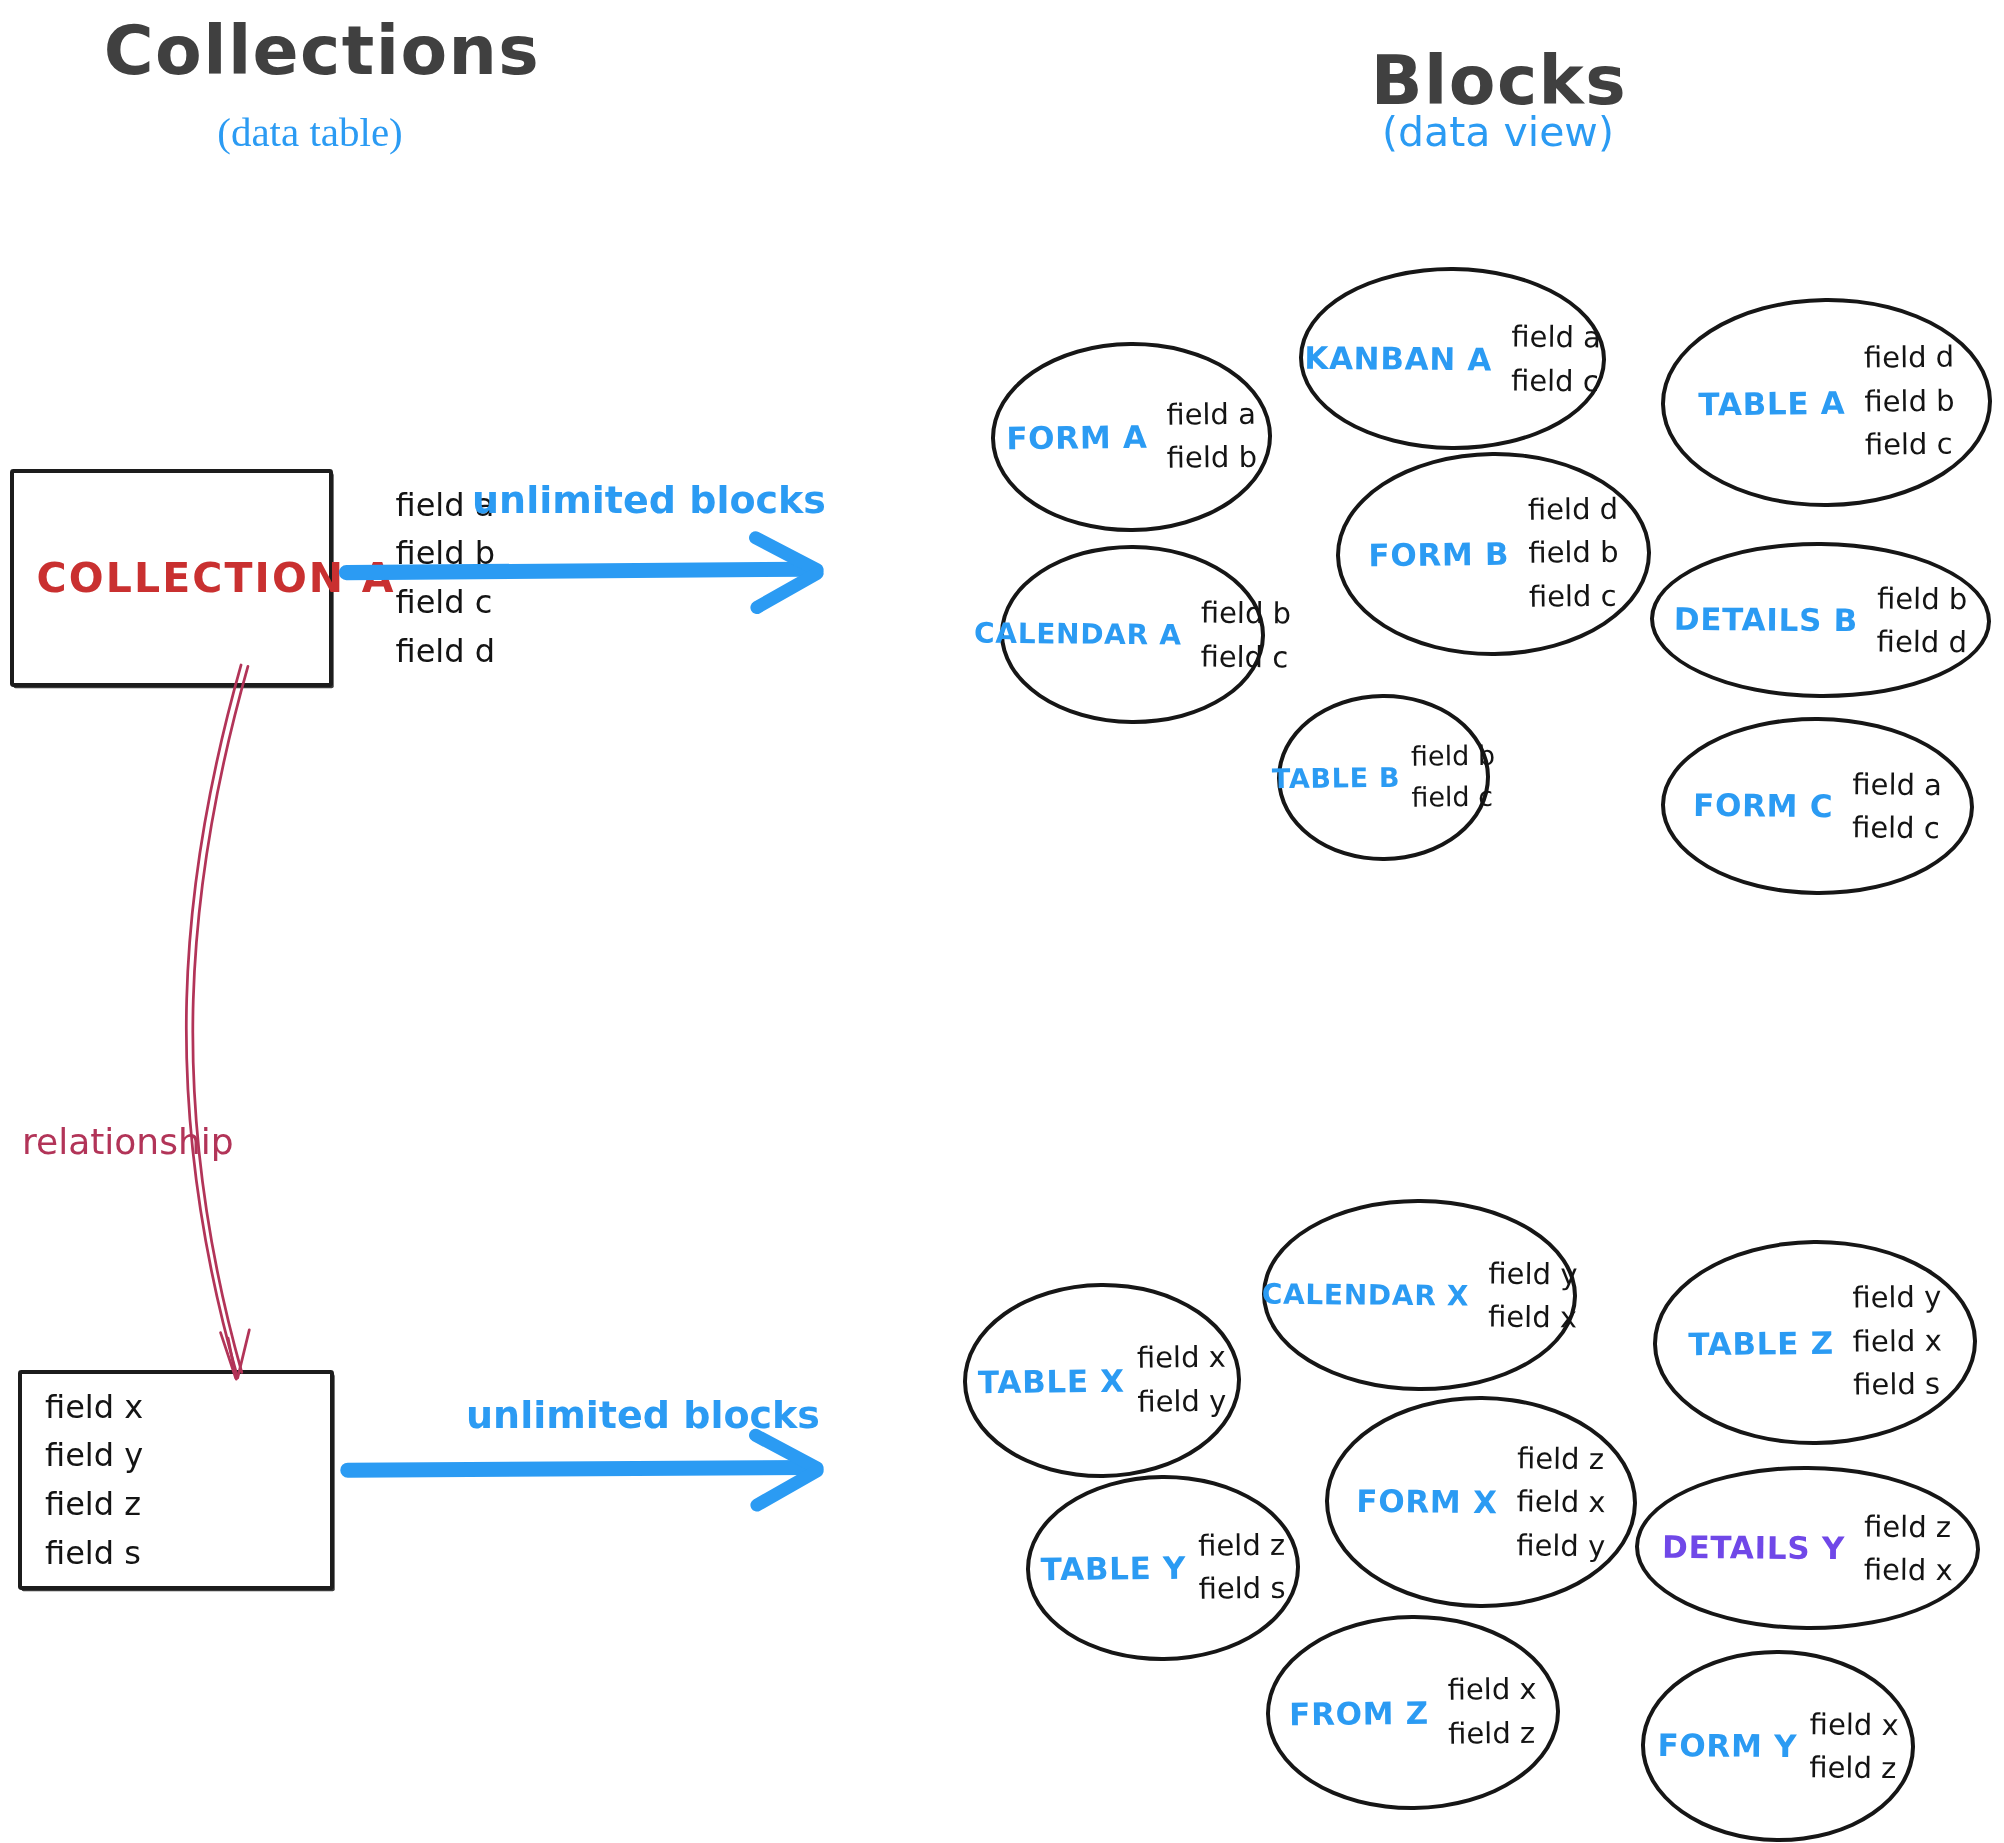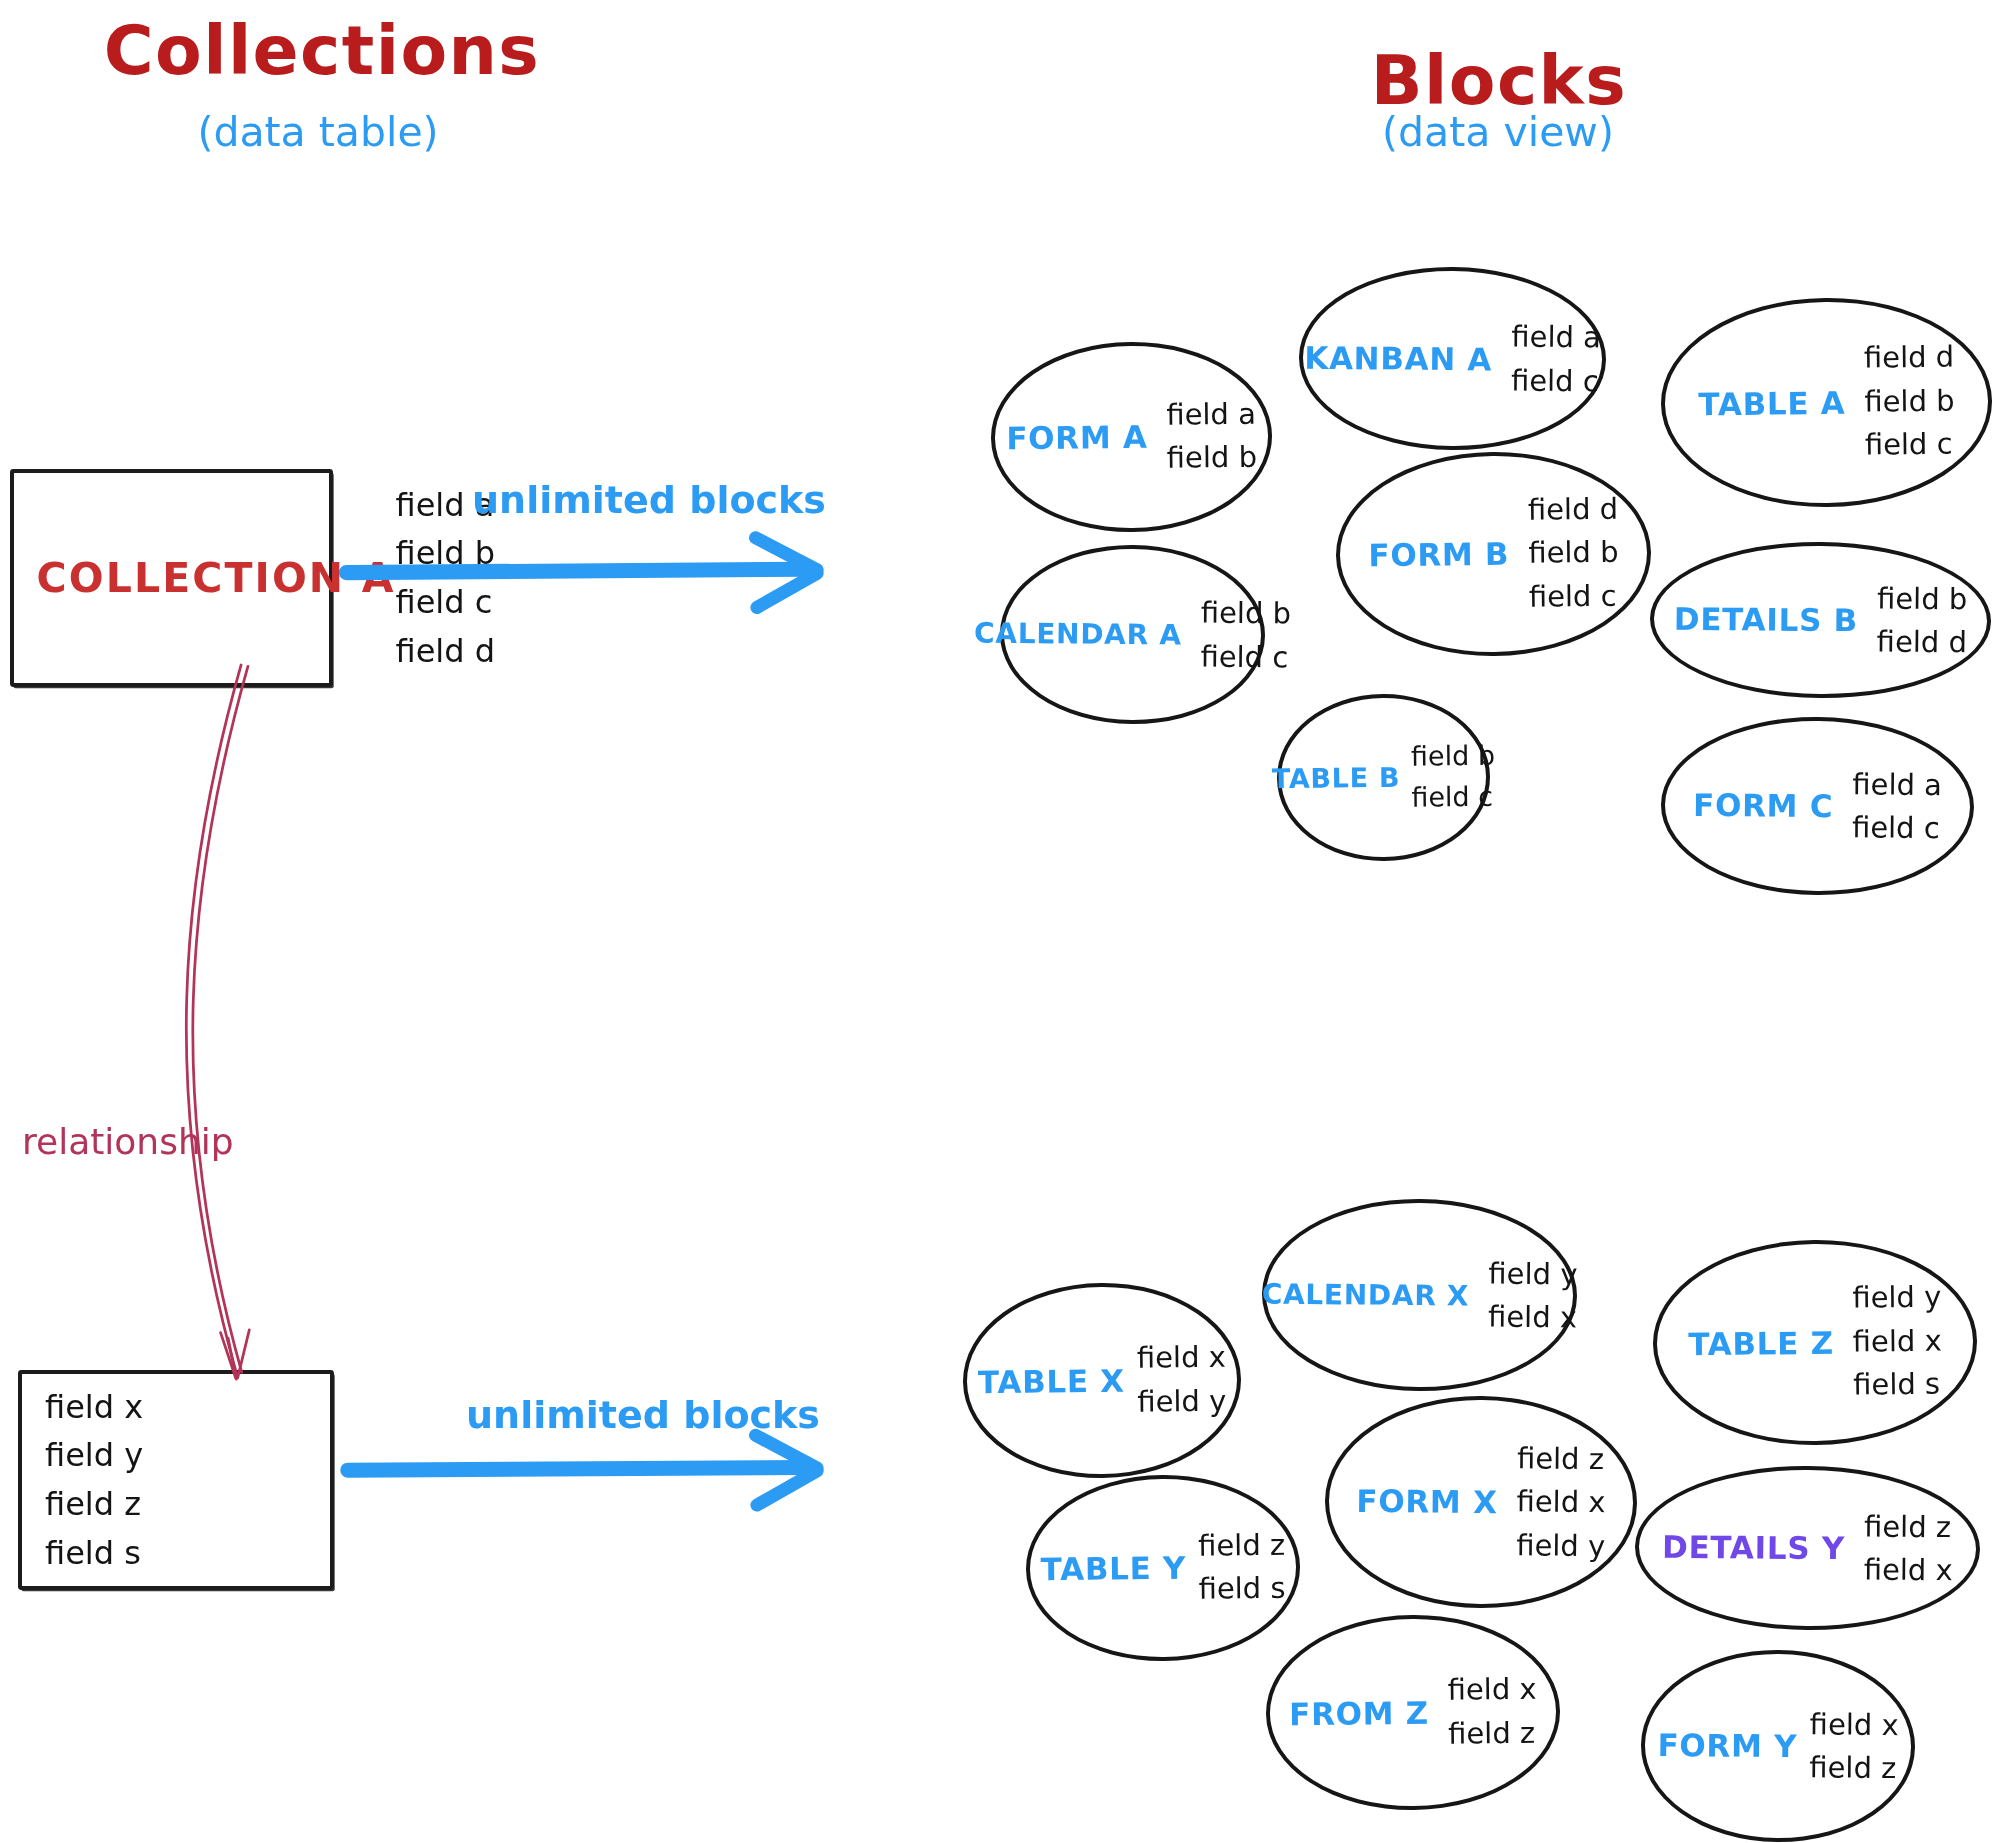--- a/index.html
+++ b/index.html
@@ -1,18 +1,18 @@
 <!DOCTYPE html>
 <html style="font-size:11px"><head>
 <meta charset="utf-8">
 <style>
   html,body{margin:0;padding:0;background:#ffffff;}
   body{width:2005px;height:1843px;position:relative;font-family:"DejaVu Sans",sans-serif;color:#141414;overflow:hidden;}
   .abs{position:absolute;}
-  .h1{color:#b91c1c;font-size:68px;font-weight:700;text-align:center;letter-spacing:1.4px;}
+  .h1{color:#404040;font-size:68px;font-weight:700;text-align:center;letter-spacing:1.4px;}
   .h2{color:#2b9bf3;font-size:41px;font-weight:500;text-align:center;}
   .collection{position:absolute;border:4.1px solid #1c1c1c;border-radius:3.4px;background:#fff;
     display:flex;align-items:center;justify-content:space-between;box-sizing:border-box;
     padding:0 23px;box-shadow:2.1px 2.7px 0 -1.4px rgba(25,25,25,.85);}
   .cname{color:#c93030;font-size:41px;font-weight:700;letter-spacing:2.1px;white-space:nowrap;}
   .cfields{font-size:32px;line-height:1.52;color:#141414;padding-right:38px;white-space:nowrap;}
   .block{position:absolute;border:4.1px solid #161616;border-radius:50%;background:#fff;
     display:flex;align-items:center;justify-content:center;gap:19px;box-sizing:border-box;
     padding:0 20.5px;}
   .blabel{color:#2b9bf3;font-size:31px;font-weight:600;letter-spacing:0.7px;white-space:nowrap;}
@@ -20,21 +20,21 @@
   .bfields{font-size:29px;line-height:1.5;color:#141414;text-align:left;white-space:nowrap;}
   .alabel{color:#2b9bf3;font-size:38px;font-weight:600;text-align:center;white-space:nowrap;}
   .rlabel{color:#b23458;font-size:36px;white-space:nowrap;}
   .r1{transform:rotate(-0.6deg);} .r2{transform:rotate(0.5deg);}
   svg.overlay{position:absolute;left:0;top:0;pointer-events:none;}
 </style>
 </head>
 <body>
 
 <div class="abs h1" style="left:96px;top:11px;width:452px;">Collections</div>
-<div class="abs h2" style="left:92px;top:108px;width:452px;">(data table)</div>
+<div class="abs h2" style="left:84px;top:108px;width:452px;font-family:Liberation Serif, serif;">(data table)</div>
 <div class="abs h1" style="left:1297px;top:12.3px;width:404px;margin-top:29px;">Blocks</div>
 <div class="abs h2" style="left:1286px;top:108px;width:424px;">(data view)</div>
 
 <div class="collection" style="left:9.6px;top:469px;width:323px;height:218px;">
   <div class="cname">COLLECTION A</div>
   <div class="cfields">
     <div>field a</div>
     <div>field b</div>
     <div>field c</div>
     <div>field d</div>

